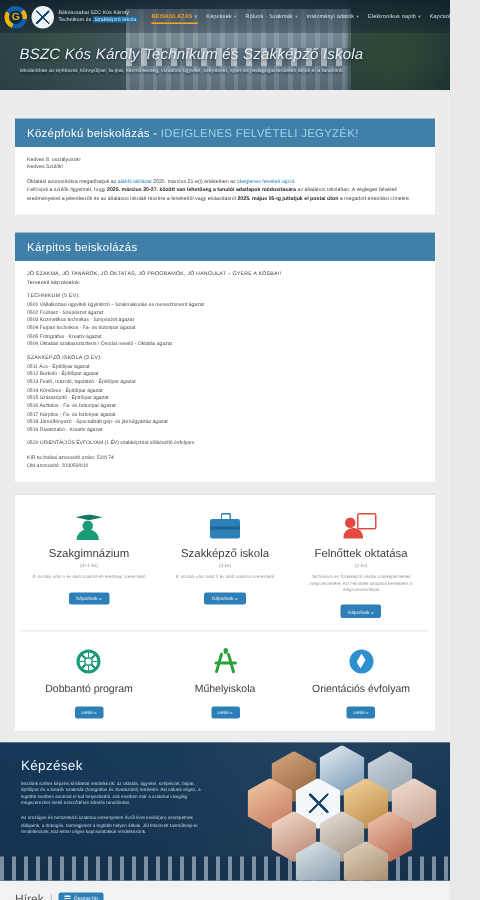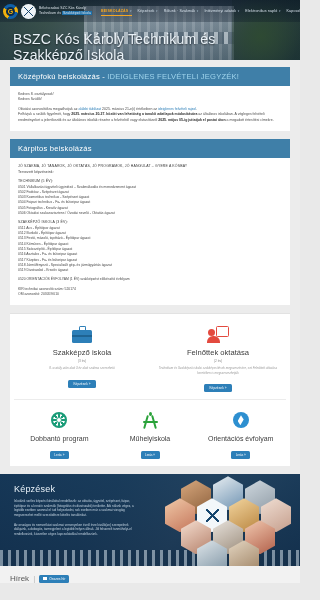--- a/index.html
+++ b/index.html
@@ -65,26 +65,26 @@
 
   .mainnav { display:flex; align-items:center; gap:6px; margin-left:9px; white-space:nowrap; }
   .nav-item { color:#d7e2ec; font-size:3.6px; letter-spacing:.15px; position:relative; }
   .nav-item.active { color:#f5a623; font-weight:bold; }
   .nav-item.active:after{
     content:""; position:absolute; left:0; right:0; bottom:-3px; height:1px; background:#f5a623;
   }
   .nav-item .car { color:#9fb4c6; font-size:3px; margin-left:1.5px; }
 
   .hero-body { position:relative; z-index:3; padding:9px 13px 0 13px; }
-  .hero-title { color:#e9f1f7; font-size:14px; font-weight:400; letter-spacing:.15px; text-shadow:0 1px 2px rgba(0,0,0,.6); }
+  .hero-title { color:#e9f1f7; font-size:10px; font-weight:400; letter-spacing:.15px; text-shadow:0 1px 2px rgba(0,0,0,.6);font-style:italic; }
   .hero-sub { color:#cdd9e3; font-size:3.5px; line-height:5px; margin-top:3px; max-width:252px; text-shadow:0 1px 1px rgba(0,0,0,.6); }
 
   
   .page-body { background:#ececec; padding:7px 0 0 0; }
-  .panel { margin:0 10px 8px 10px; background:#ffffff; }
+  .panel { margin:12px 10px 8px 10px; background:#ffffff; }
   .panel-head {
     background:#3f7fa8; color:#ffffff; padding:5px 8px;
     font-size:7.6px; letter-spacing:.2px;
   }
   .panel-head .accent { color:#9fd4ec; }
   .panel-body { padding:6px 8px 8px 8px; }
   .p-line { font-size:3.5px; line-height:5.4px; color:#4a4a4a; }
   .p-gap { height:4px; }
   .lnk { color:#2d7fb8; }
   .bold { font-weight:bold; color:#2a2a2a; }
@@ -278,20 +278,33 @@
         <div class="p-gap"></div>
         <div class="list-line">KIR technikai azonosító szám: 520174</div>
         <div class="list-line">OM azonosító: 203059/010</div>
       </div>
     </div>
 
     <div class="cards-wrap">
       <div class="cards">
 
 
+        <div class="card">
+          <div class="card-ico">
+            <div class="ic-grad">
+                <span class="cap"></span>
+                <span class="head"></span>
+                <span class="body"></span>
+              </div>
+          </div>
+          <div class="card-title">Szakgimnázium</div>
+          <div class="card-dur">(4+1 év)</div>
+          <div class="card-desc">8. osztály után 5 év alatt szakma és érettségi szerezhető</div>
+          <div class="card-btn">Képzések »</div>
+        </div>
 
         <div class="card">
           <div class="card-ico">
             <div class="ic-case">
                 <span class="hdl"></span>
                 <span class="bx"></span>
               </div>
           </div>
           <div class="card-title">Szakképző iskola</div>
           <div class="card-dur">(3 év)</div>

